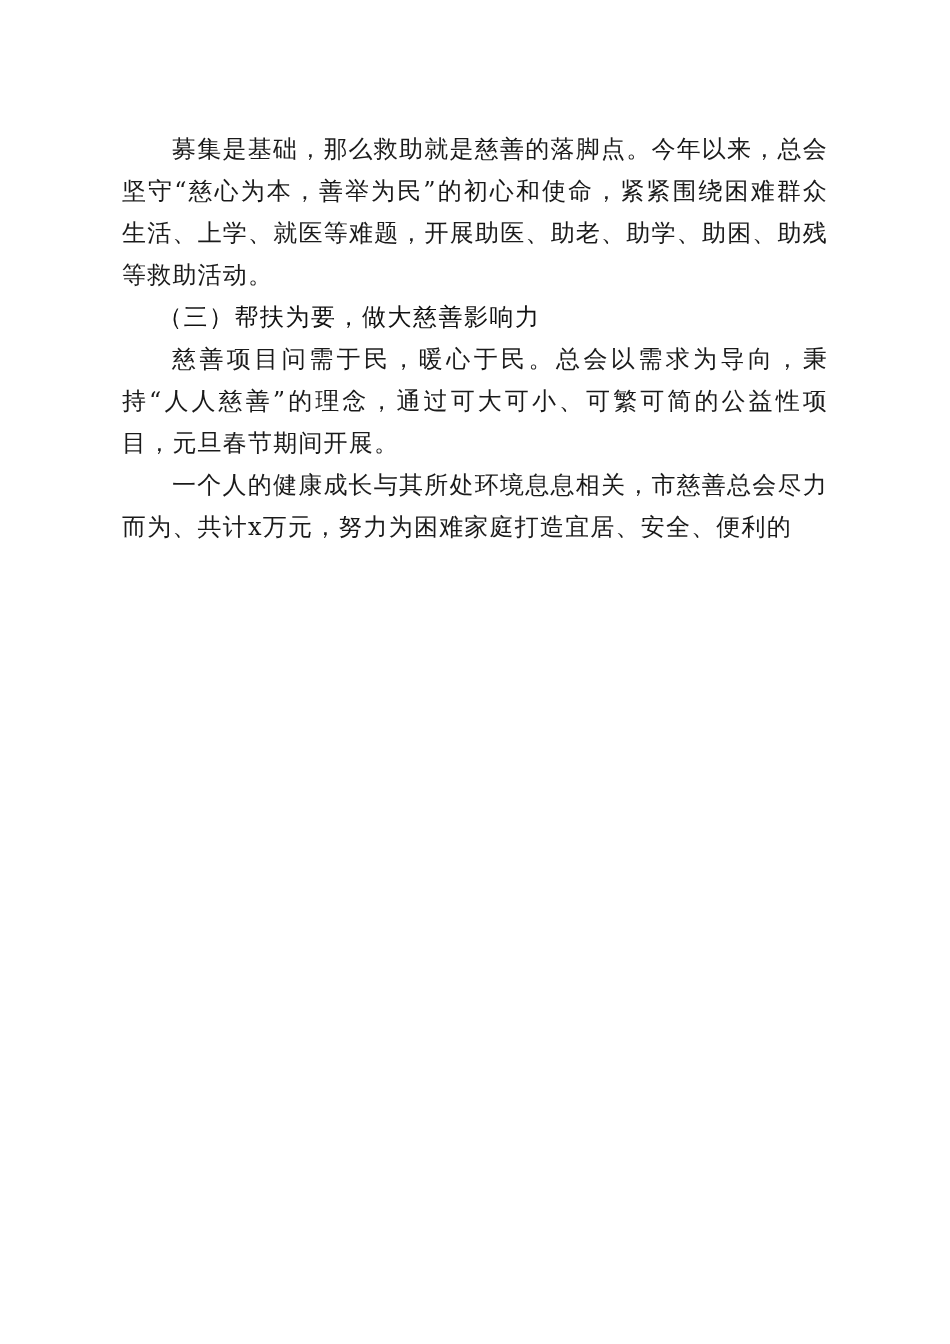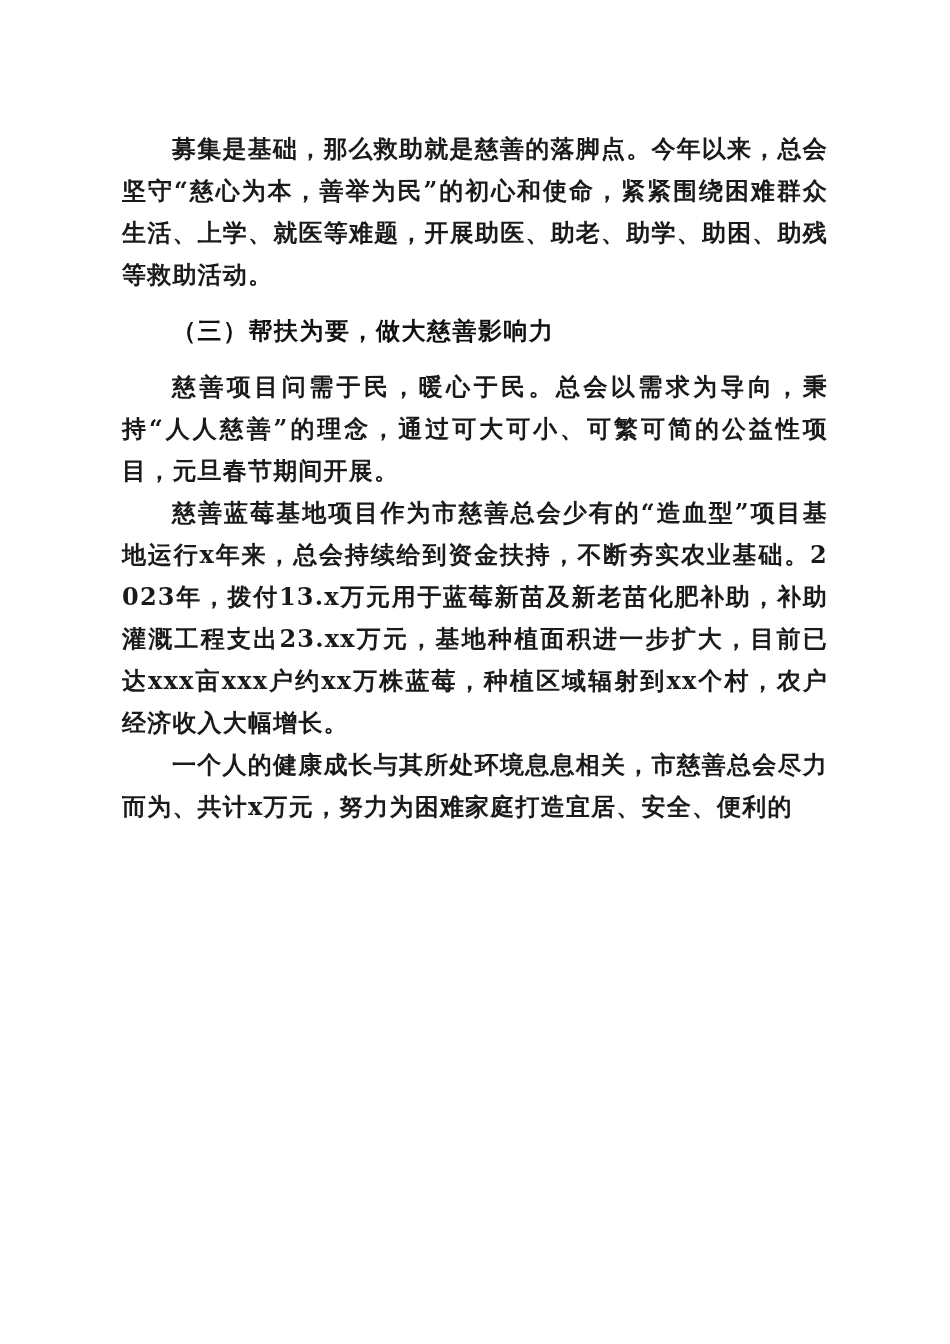--- a/index.html
+++ b/index.html
@@ -22,34 +22,33 @@
       width: 706px;
     }
     .para {
       margin: 0;
       font-size: 24px;
       line-height: 42px;
       text-indent: 50px;
       text-align: justify;
       letter-spacing: 1.2px;
       word-break: break-all;
-      font-weight: bold;
+      font-weight: normal;
     }
     .heading {
-      margin: 14px;
+      margin: 0;
       font-size: 24px;
       line-height: 42px;
       text-indent: 36px;
       letter-spacing: 1.5px;
-      font-weight: bold;
+      font-weight: normal;
       color: #111;
     }
   </style>
 </head>
 <body>
 
 <div class="page">
   <p class="para">募集是基础，那么救助就是慈善的落脚点。今年以来，总会坚守“慈心为本，善举为民”的初心和使命，紧紧围绕困难群众生活、上学、就医等难题，开展助医、助老、助学、助困、助残等救助活动。</p>
   <p class="heading">（三）帮扶为要，做大慈善影响力</p>
   <p class="para">慈善项目问需于民，暖心于民。总会以需求为导向，秉持“人人慈善”的理念，通过可大可小、可繁可简的公益性项目，元旦春节期间开展。</p>
-  <p class="para">慈善蓝莓基地项目作为市慈善总会少有的“造血型”项目基地运行x年来，总会持续给到资金扶持，不断夯实农业基础。2023年，拨付13.x万元用于蓝莓新苗及新老苗化肥补助，补助灌溉工程支出23.xx万元，基地种植面积进一步扩大，目前已达xxx亩xxx户约xx万株蓝莓，种植区域辐射到xx个村，农户经济收入大幅增长。</p>
   <p class="para">一个人的健康成长与其所处环境息息相关，市慈善总会尽力而为、共计x万元，努力为困难家庭打造宜居、安全、便利的</p>
 </div>
 
 </body></html>

